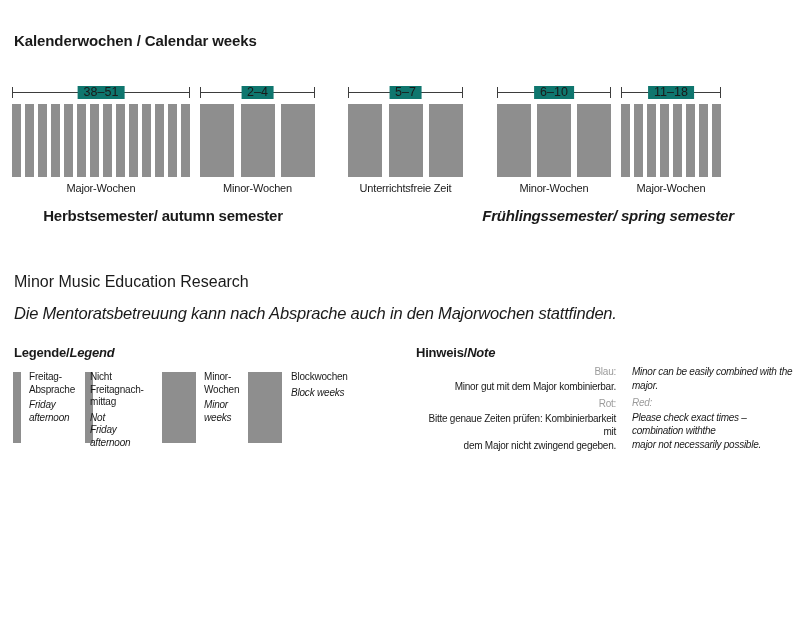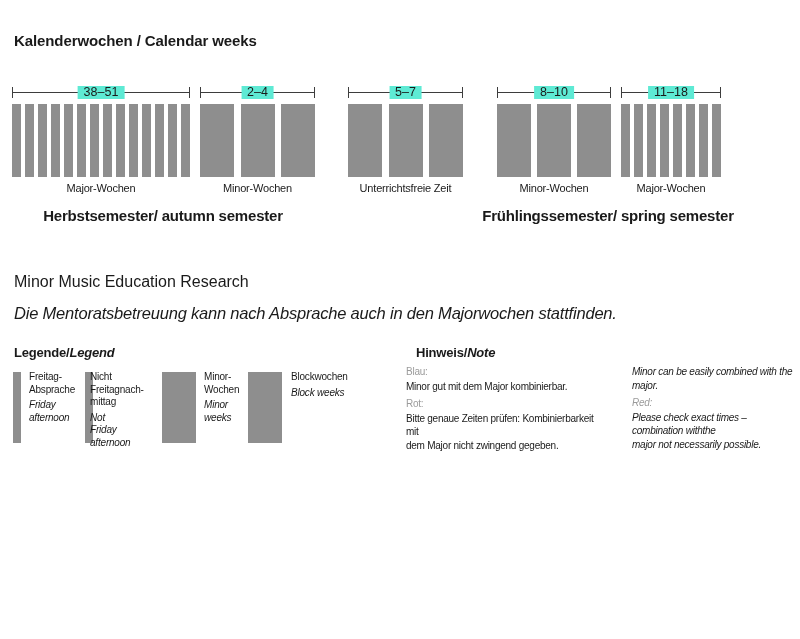--- a/index.html
+++ b/index.html
@@ -16,36 +16,36 @@
   .g3{left:348px;width:115px;}
   .g4{left:497px;width:114px;}
   .g5{left:621px;width:100px;}
   .bracket{position:absolute;left:0;right:0;top:2px;height:11px;}
   .bracket .hline{position:absolute;left:0;right:0;top:5px;height:1px;background:var(--line,#3d3d3d);}
   .bracket .tick{position:absolute;top:0;width:1px;height:11px;background:var(--line,#3d3d3d);}
   .bracket .tick.left{left:0;}
   .bracket .tick.right{right:0;}
   .range-label{
     position:absolute;left:50%;top:-1px;transform:translateX(-50%);
-    background:#5eead4;padding:0 6px;font-size:12.5px;line-height:13px;white-space:nowrap;
+    background:#0f766e;padding:0 6px;font-size:12.5px;line-height:13px;white-space:nowrap;
   }
   .bars{position:absolute;left:0;right:0;top:19px;height:73px;display:flex;justify-content:space-between;}
   .bar{height:100%;background:var(--bar,#8e8e8e);}
   .bar.thin{width:9px;}
   .bar.wide{width:34px;}
   .group-label{
     position:absolute;left:50%;top:97px;transform:translateX(-50%);
     font-size:11px;letter-spacing:-0.2px;white-space:nowrap;
   }
   .sem{
     position:absolute;top:207px;transform:translateX(-50%);
     font-size:15px;font-weight:bold;letter-spacing:-0.2px;white-space:nowrap;
   }
   .sem1{left:163px;}
-  .sem2{left:608px;}
+  .sem2{left:608px;font-style:italic;}
   
   .section-title{position:absolute;left:14px;top:273px;font-size:16px;}
   .section-note{position:absolute;left:14px;top:304px;font-size:16.5px;font-style:italic;letter-spacing:-0.2px;}
   
   .sub-heading{position:absolute;top:345px;font-size:13px;font-weight:bold;letter-spacing:-0.2px;}
   .legend-heading{left:14px;}
   .note-heading{left:416px;}
   .sub-heading .it{font-style:italic;}
   .swatch{position:absolute;top:372px;height:71px;background:var(--bar,#8e8e8e);}
   .sw1{left:13px;width:8px;}
@@ -54,21 +54,21 @@
   .sw4{left:248px;width:34px;}
   .leg-text{position:absolute;top:371px;font-size:10px;line-height:12.5px;letter-spacing:-0.2px;}
   .lt1{left:29px;}
   .lt2{left:90px;}
   .lt3{left:204px;}
   .lt4{left:291px;}
   .pre{white-space:pre-line;}
   .leg-en{font-style:italic;margin-top:3px;}
   
   .note-col{position:absolute;top:365px;font-size:10px;line-height:13.5px;letter-spacing:-0.25px;}
-  .note-de{left:406px;width:200px;}
+  .note-de{left:416px;width:200px;text-align:right;}
   .note-en{left:632px;width:168px;font-style:italic;}
   .note-label{color:var(--muted,#9b9b9b);margin:0 0 1px 0;}
   .note-text{margin:0 0 4px 0;color:#1a1a1a;}
 </style>
 </head>
 <body>
 
 <div class="canvas">
 
   <div class="page-title">Kalenderwochen / Calendar weeks</div>
@@ -127,21 +127,21 @@
         <div class="bar wide"></div>
       </div>
     <div class="group-label">Unterrichtsfreie Zeit</div>
   </div>
 
   <div class="group g4">
     <div class="bracket">
       <span class="tick left"></span>
       <span class="hline"></span>
       <span class="tick right"></span>
-      <span class="range-label">8–10</span>
+      <span class="range-label">6–10</span>
     </div>
     <div class="bars">
         <div class="bar wide"></div>
         <div class="bar wide"></div>
         <div class="bar wide"></div>
       </div>
     <div class="group-label">Minor-Wochen</div>
   </div>
 
   <div class="group g5">

